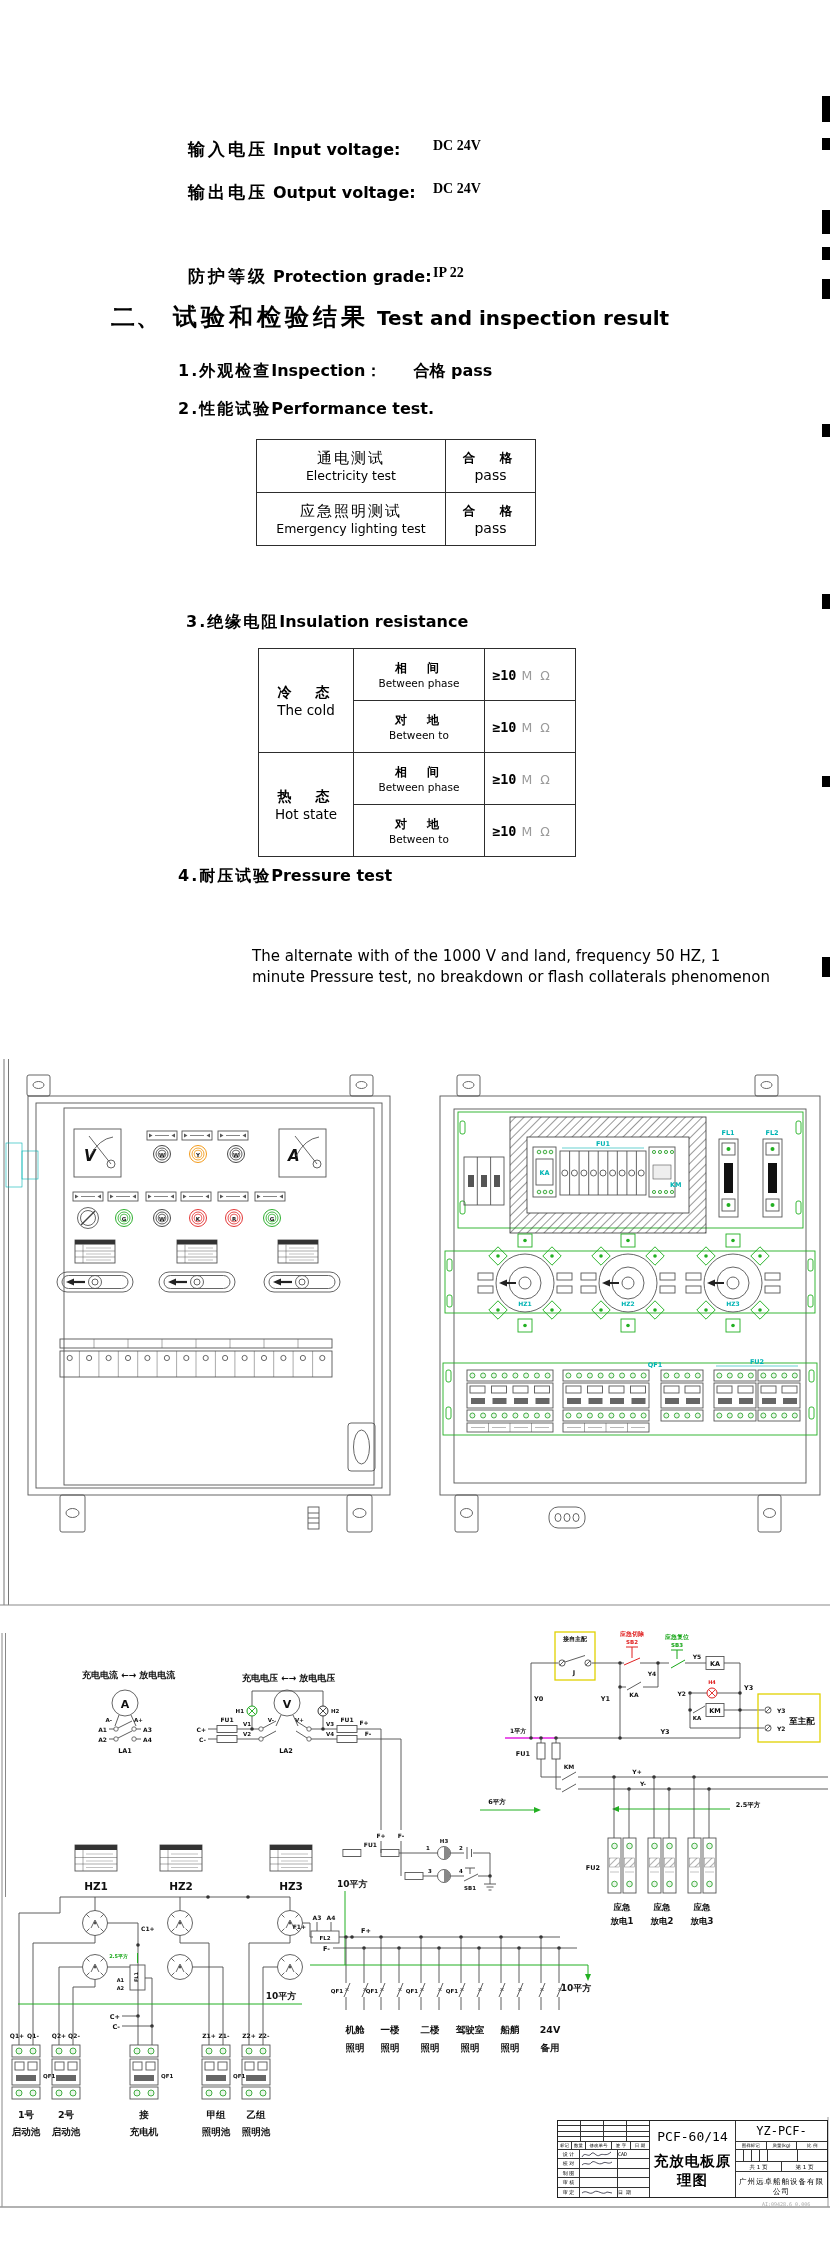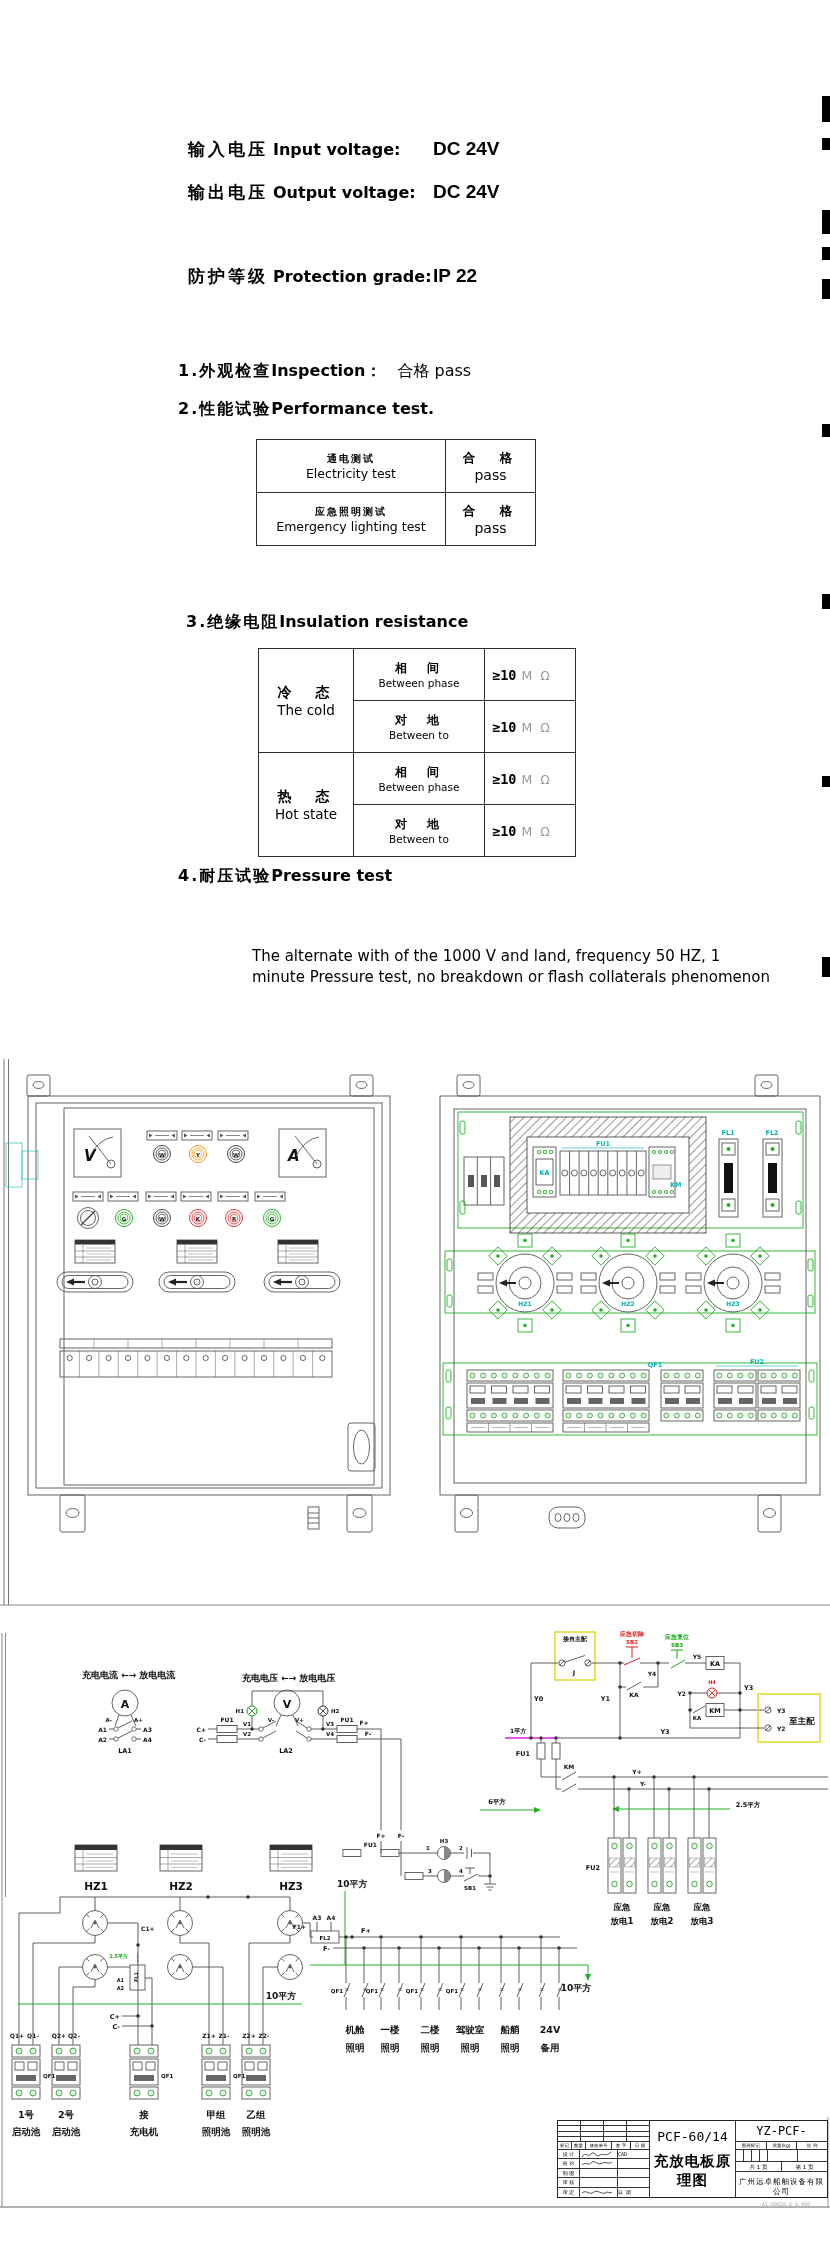--- a/index.html
+++ b/index.html
@@ -7,30 +7,30 @@
 .page{position:relative;width:830px;height:2254px;background:#fff;overflow:hidden}
 .abs{position:absolute}
 .sm{position:absolute;left:822px;width:8px;background:#000}
 .h1{font-weight:bold;white-space:nowrap;letter-spacing:1px}
 .h1 .num,.h1 .zht{font-size:24px}
 .h1 .zht{margin-left:12px;letter-spacing:4px}
 .h1 .ent{font-size:20px;margin-left:8px;letter-spacing:0}
 .srow{white-space:nowrap;width:420px;height:26px}
 .szh{font-size:17px;font-weight:bold;letter-spacing:3px}
 .sen{font-size:16px;font-weight:600;margin-left:5px}
-.sval{position:absolute;left:245px;top:0;font-family:Liberation Sans, sans-serif;font-size:19px;font-weight:600}
+.sval{position:absolute;left:245px;top:0;font-family:Liberation Serif, serif;font-size:14px;font-weight:600}
 .item{white-space:nowrap;font-size:16px}
 .item .izh{font-weight:bold;letter-spacing:2px}
 .item .ien{font-weight:600}
-.item .ires{font-weight:normal;margin-left:16px}
+.item .ires{font-weight:bold;margin-left:32px}
 table.perf,table.ins{border-collapse:collapse;background:#fff}
 table.perf td,table.ins td{border:1.2px solid #2d2d2d;text-align:center;vertical-align:middle;padding:0 2px}
 .perf td.c1{width:189px;height:53px}
 .perf td.c2{width:90px}
-.tzh{font-size:10px;font-weight:bold;letter-spacing:2px}
+.tzh{font-size:15px;font-weight:normal;letter-spacing:2px}
 .ten{font-size:12.5px}
 .rzh{font-size:12.5px;font-weight:bold;letter-spacing:6px}
 .ren{font-size:14px}
 .ins td{height:52px}
 .ins td.i1{width:95px}
 .ins td.i2{width:131px}
 .ins td.i3{width:91px;text-align:left;padding-left:7px}
 .czh{font-size:14px;font-weight:bold;letter-spacing:5px}
 .cen{font-size:13.5px}
 .mzh{font-size:12px;font-weight:bold;letter-spacing:4px}
@@ -98,20 +98,23 @@
   <div class="abs srow" style="left:188px;top:138px">
     <span class="szh">输入电压</span><span class="sen">Input voltage:</span><span class="sval">DC 24V</span>
   </div>
   <div class="abs srow" style="left:188px;top:181px">
     <span class="szh">输出电压</span><span class="sen">Output voltage:</span><span class="sval">DC 24V</span>
   </div>
   <div class="abs srow" style="left:188px;top:265px">
     <span class="szh">防护等级</span><span class="sen">Protection grade:</span><span class="sval">IP 22</span>
   </div>
 
+  <div class="abs h1" style="left:111px;top:301px">
+    <span class="num">二、</span><span class="zht">试验和检验结果</span><span class="ent">Test and inspection result</span>
+  </div>
 
   <div class="abs item" style="left:178px;top:361px">
     <span class="izh"><span>1.</span><span>外观检查</span></span><span class="ien">Inspection：</span><span class="ires">合格 pass</span>
   </div>
   <div class="abs item" style="left:178px;top:399px">
     <span class="izh"><span>2.</span><span>性能试验</span></span><span class="ien">Performance test.</span>
   </div>
 
   <table class="abs perf" style="left:256px;top:439px">
     <tbody>

